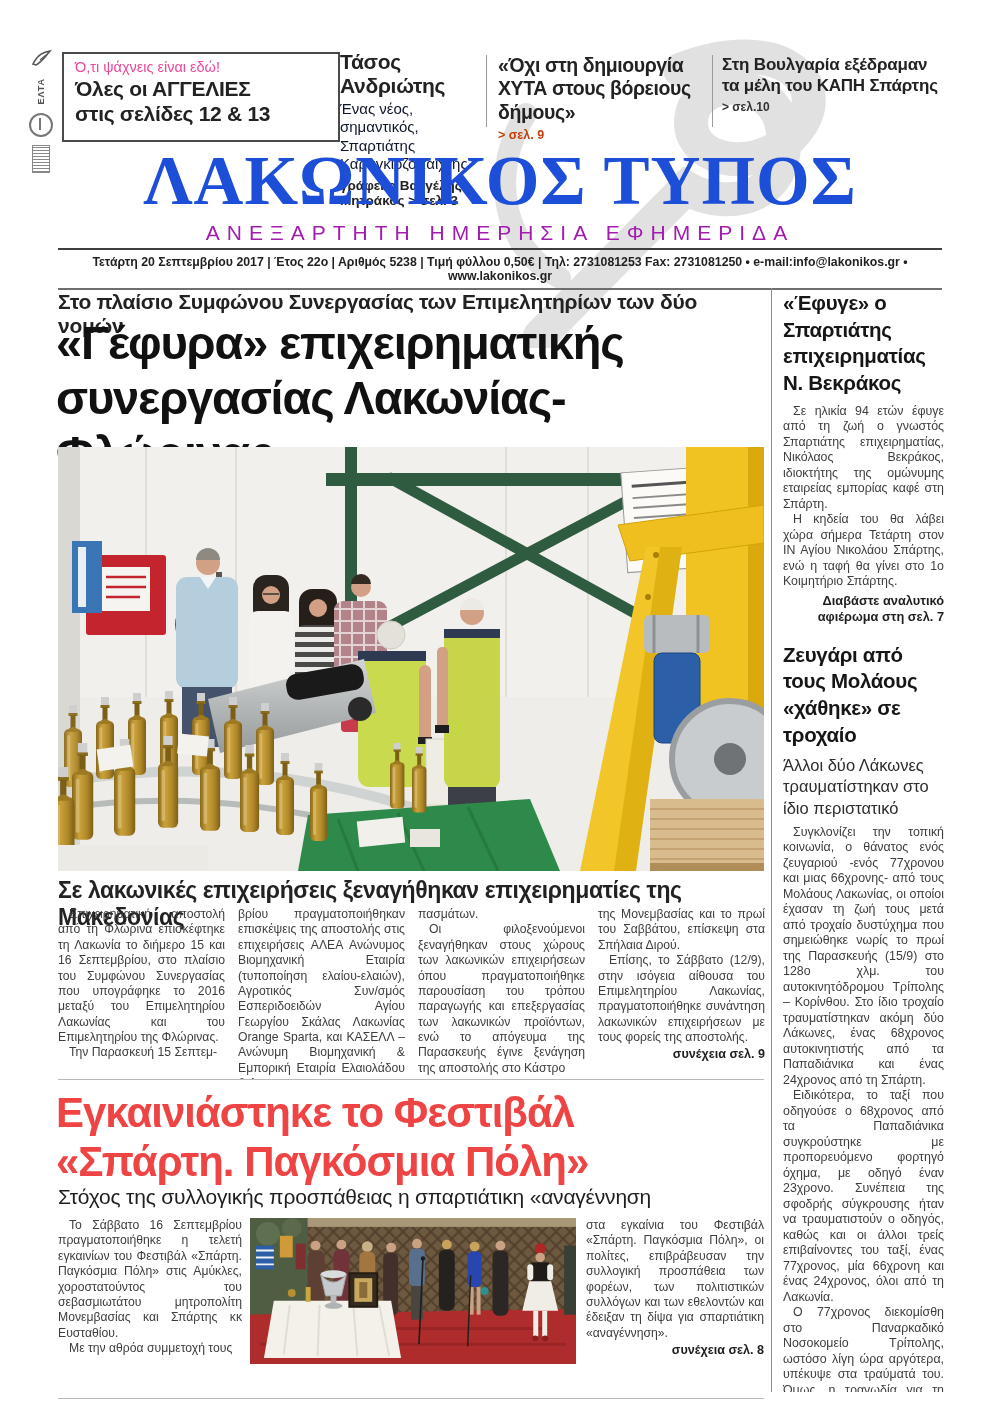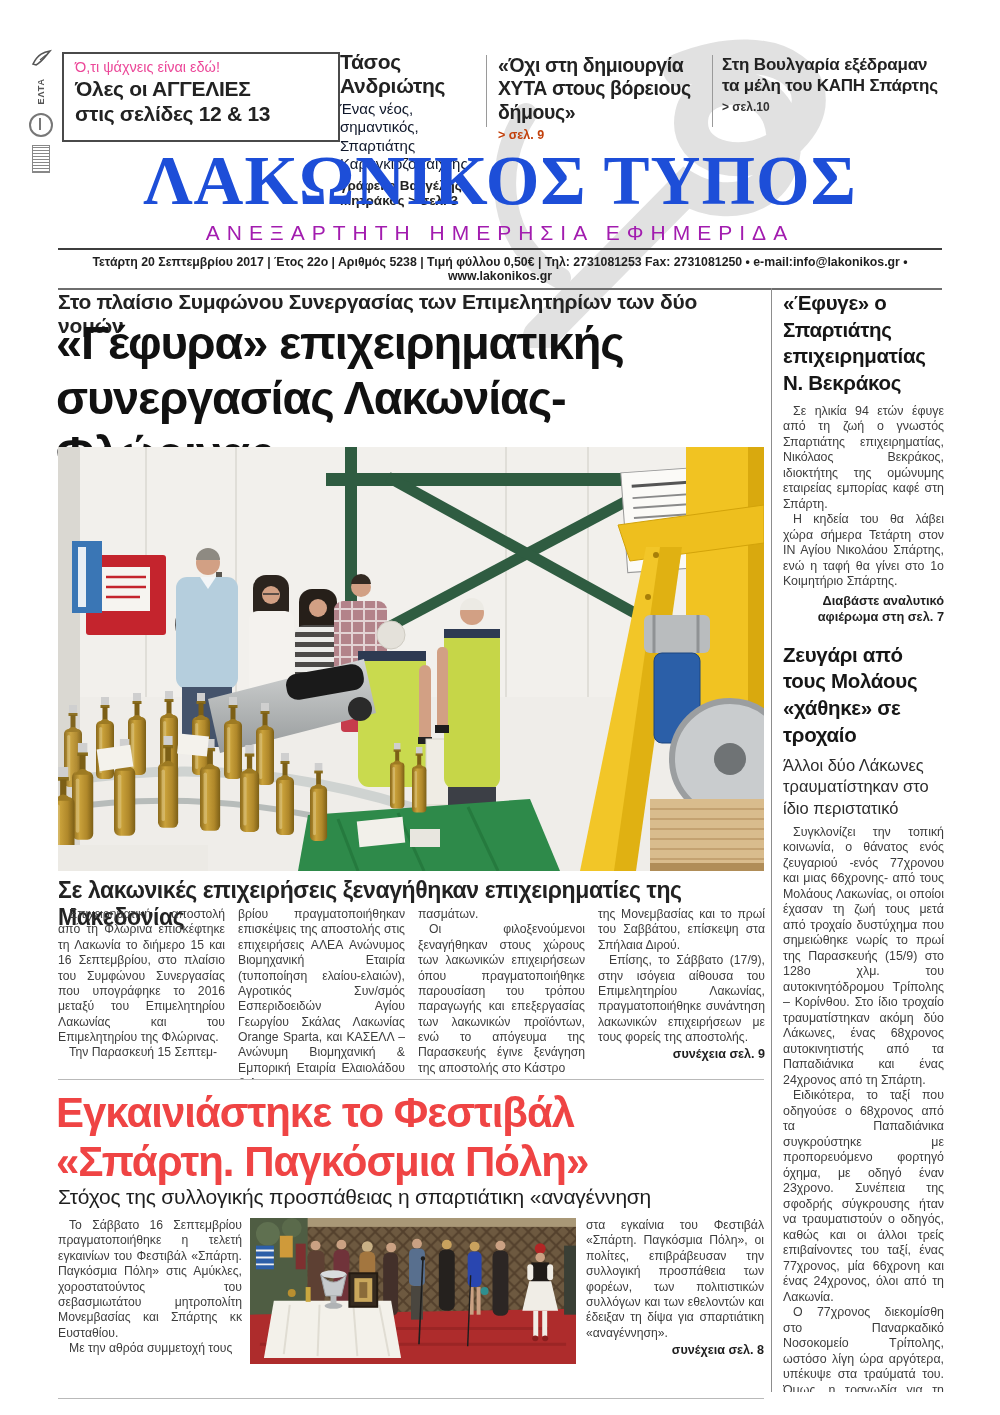--- a/index.html
+++ b/index.html
@@ -340,21 +340,21 @@
     </div>
     <div class="col">
       <p>βρίου πραγματοποιήθηκαν επισκέψεις της αποστολής στις επιχειρήσεις ΑΛΕΑ Ανώνυμος Βιομηχανική Εταιρία (τυποποίηση ελαίου-ελαιών), Αγροτικός Συν/σμός Εσπεριδοειδών Αγίου Γεωργίου Σκάλας Λακωνίας Orange Sparta, και ΚΑΣΕΛΛ – Ανώνυμη Βιομηχανική &amp; Εμπορική Εταιρία Ελαιολάδου &amp; Λι-</p>
     </div>
     <div class="col">
       <p>πασμάτων.</p>
       <p class="ind">Οι φιλοξενούμενοι ξεναγήθηκαν στους χώρους των λακωνικών επιχειρήσεων όπου πραγματοποιήθηκε παρουσίαση του τρόπου παραγωγής και επεξεργασίας των λακωνικών προϊόντων, ενώ το απόγευμα της Παρασκευής έγινε ξενάγηση της αποστολής στο Κάστρο</p>
     </div>
     <div class="col">
       <p>της Μονεμβασίας και το πρωί του Σαββάτου, επίσκεψη στα Σπήλαια Διρού.</p>
-      <p class="ind">Επίσης, το Σάββατο (17/9), στην ισόγεια αίθουσα του Επιμελητηρίου Λακωνίας, πραγματοποιήθηκε συνάντηση λακωνικών επιχειρήσεων με τους φορείς της αποστολής.</p>
+      <p class="ind">Επίσης, το Σάββατο (12/9), στην ισόγεια αίθουσα του Επιμελητηρίου Λακωνίας, πραγματοποιήθηκε συνάντηση λακωνικών επιχειρήσεων με τους φορείς της αποστολής.</p>
       <div class="cont">συνέχεια σελ. 9</div>
     </div>
   </div>
 
   <div class="abs right-divider"></div>
 
   <div class="abs right-col">
     <div>
       <h2 class="rc-head">«Έφυγε» ο Σπαρτιάτης επιχειρηματίας Ν. Βεκράκος</h2>
       <div class="rc-body">

